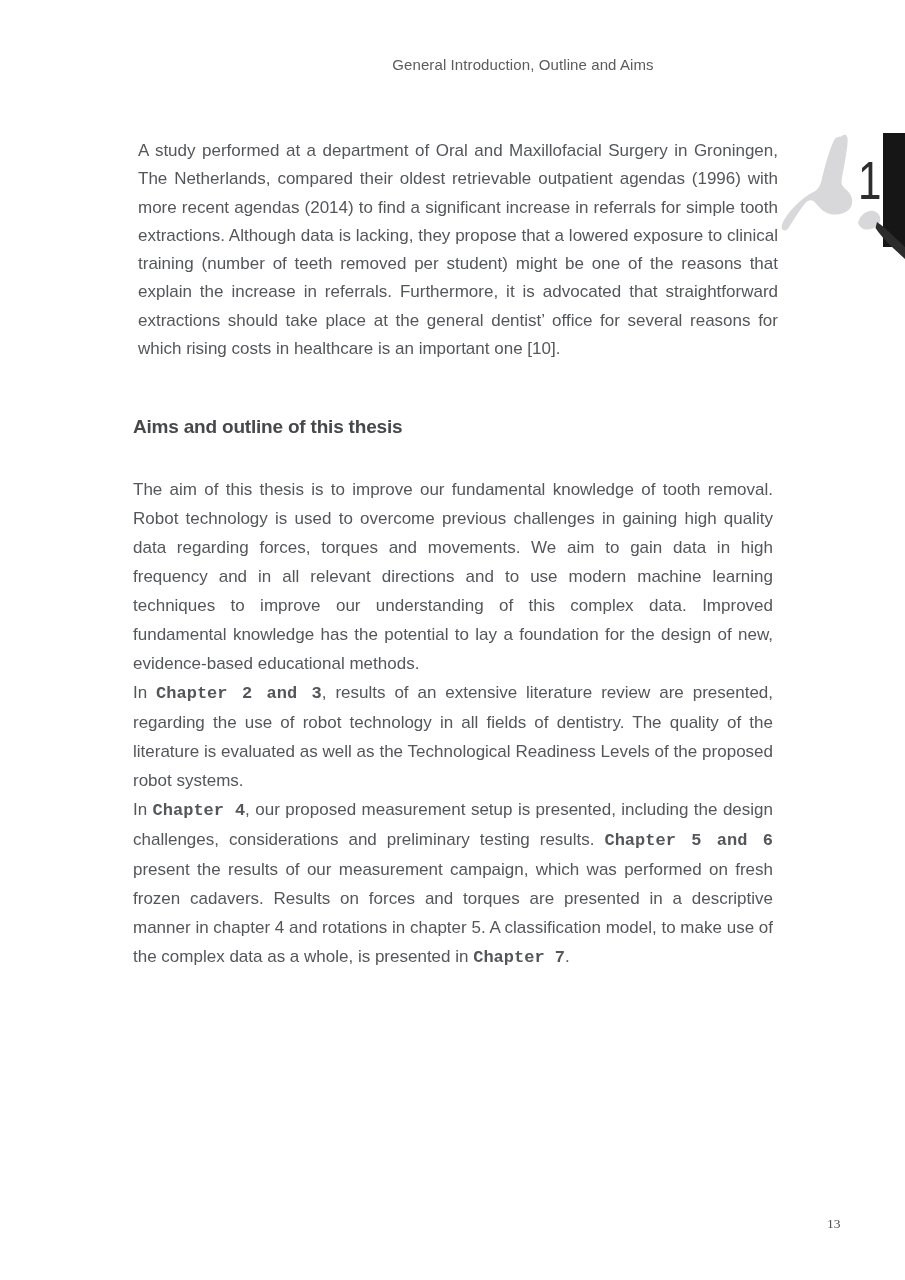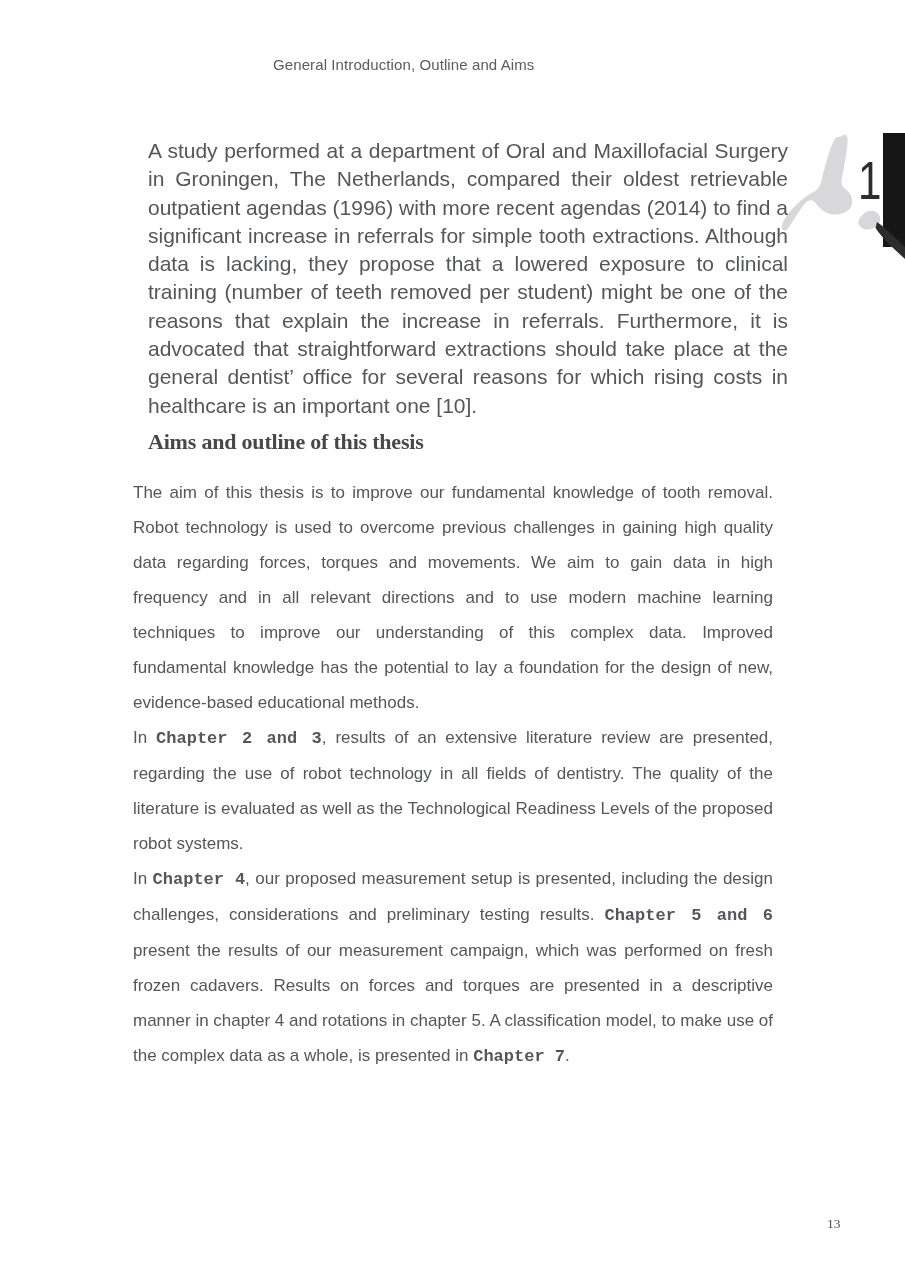--- a/index.html
+++ b/index.html
@@ -13,52 +13,52 @@
     --page-bg:#ffffff;
   }
   html,body{margin:0;padding:0;}
   body{
     width:905px;height:1280px;position:relative;overflow:hidden;
     background:var(--page-bg);
     font-family:"Liberation Sans", sans-serif;
   }
   .running-header{
     position:absolute;top:56px;right:132px;width:500px;
-    text-align:left;
+    text-align:center;
     font-size:15px;line-height:18px;
     color:var(--header-text);
     letter-spacing:0.1px;
   }
   .decoration-svg{
     position:absolute;left:780px;top:125px;width:125px;height:135px;
   }
   .chapter-number{
     position:absolute;left:858px;top:153px;
     font-size:54px;line-height:54px;font-weight:400;
     color:var(--chapternum-color);
     transform:scaleX(0.78);transform-origin:left top;
   }
   .intro-paragraph{
-    position:absolute;left:148px;top:137px;width:640px;
+    position:absolute;left:138px;top:137px;width:640px;
     margin:0;
-    font-size:21px;line-height:28.3px;
+    font-size:17px;line-height:28.3px;
     color:var(--body-text);
     text-align:justify;
   }
   .section-heading{
     position:absolute;left:133px;top:413px;width:640px;
-    margin:15px;
-    font-family:Liberation Serif, serif;
-    font-weight:700;font-size:22px;line-height:28px;
+    margin:0;
+    font-family:Liberation Sans, sans-serif;
+    font-weight:700;font-size:19px;line-height:28px;
     color:var(--heading-text);
     letter-spacing:-0.2px;
   }
   .section-body{
     position:absolute;left:133px;top:475px;width:640px;
-    font-size:17px;line-height:35px;
+    font-size:17px;line-height:29px;
     color:var(--body-text);
     text-align:justify;
   }
   .section-body p{margin:0;}
   .section-body b{font-weight:700;font-family:Liberation Mono, monospace;}
   .page-number{
     position:absolute;left:827px;top:1216px;
     font-size:13.5px;line-height:16px;
     color:var(--pagenum-text);
     font-family:Liberation Serif, serif;

